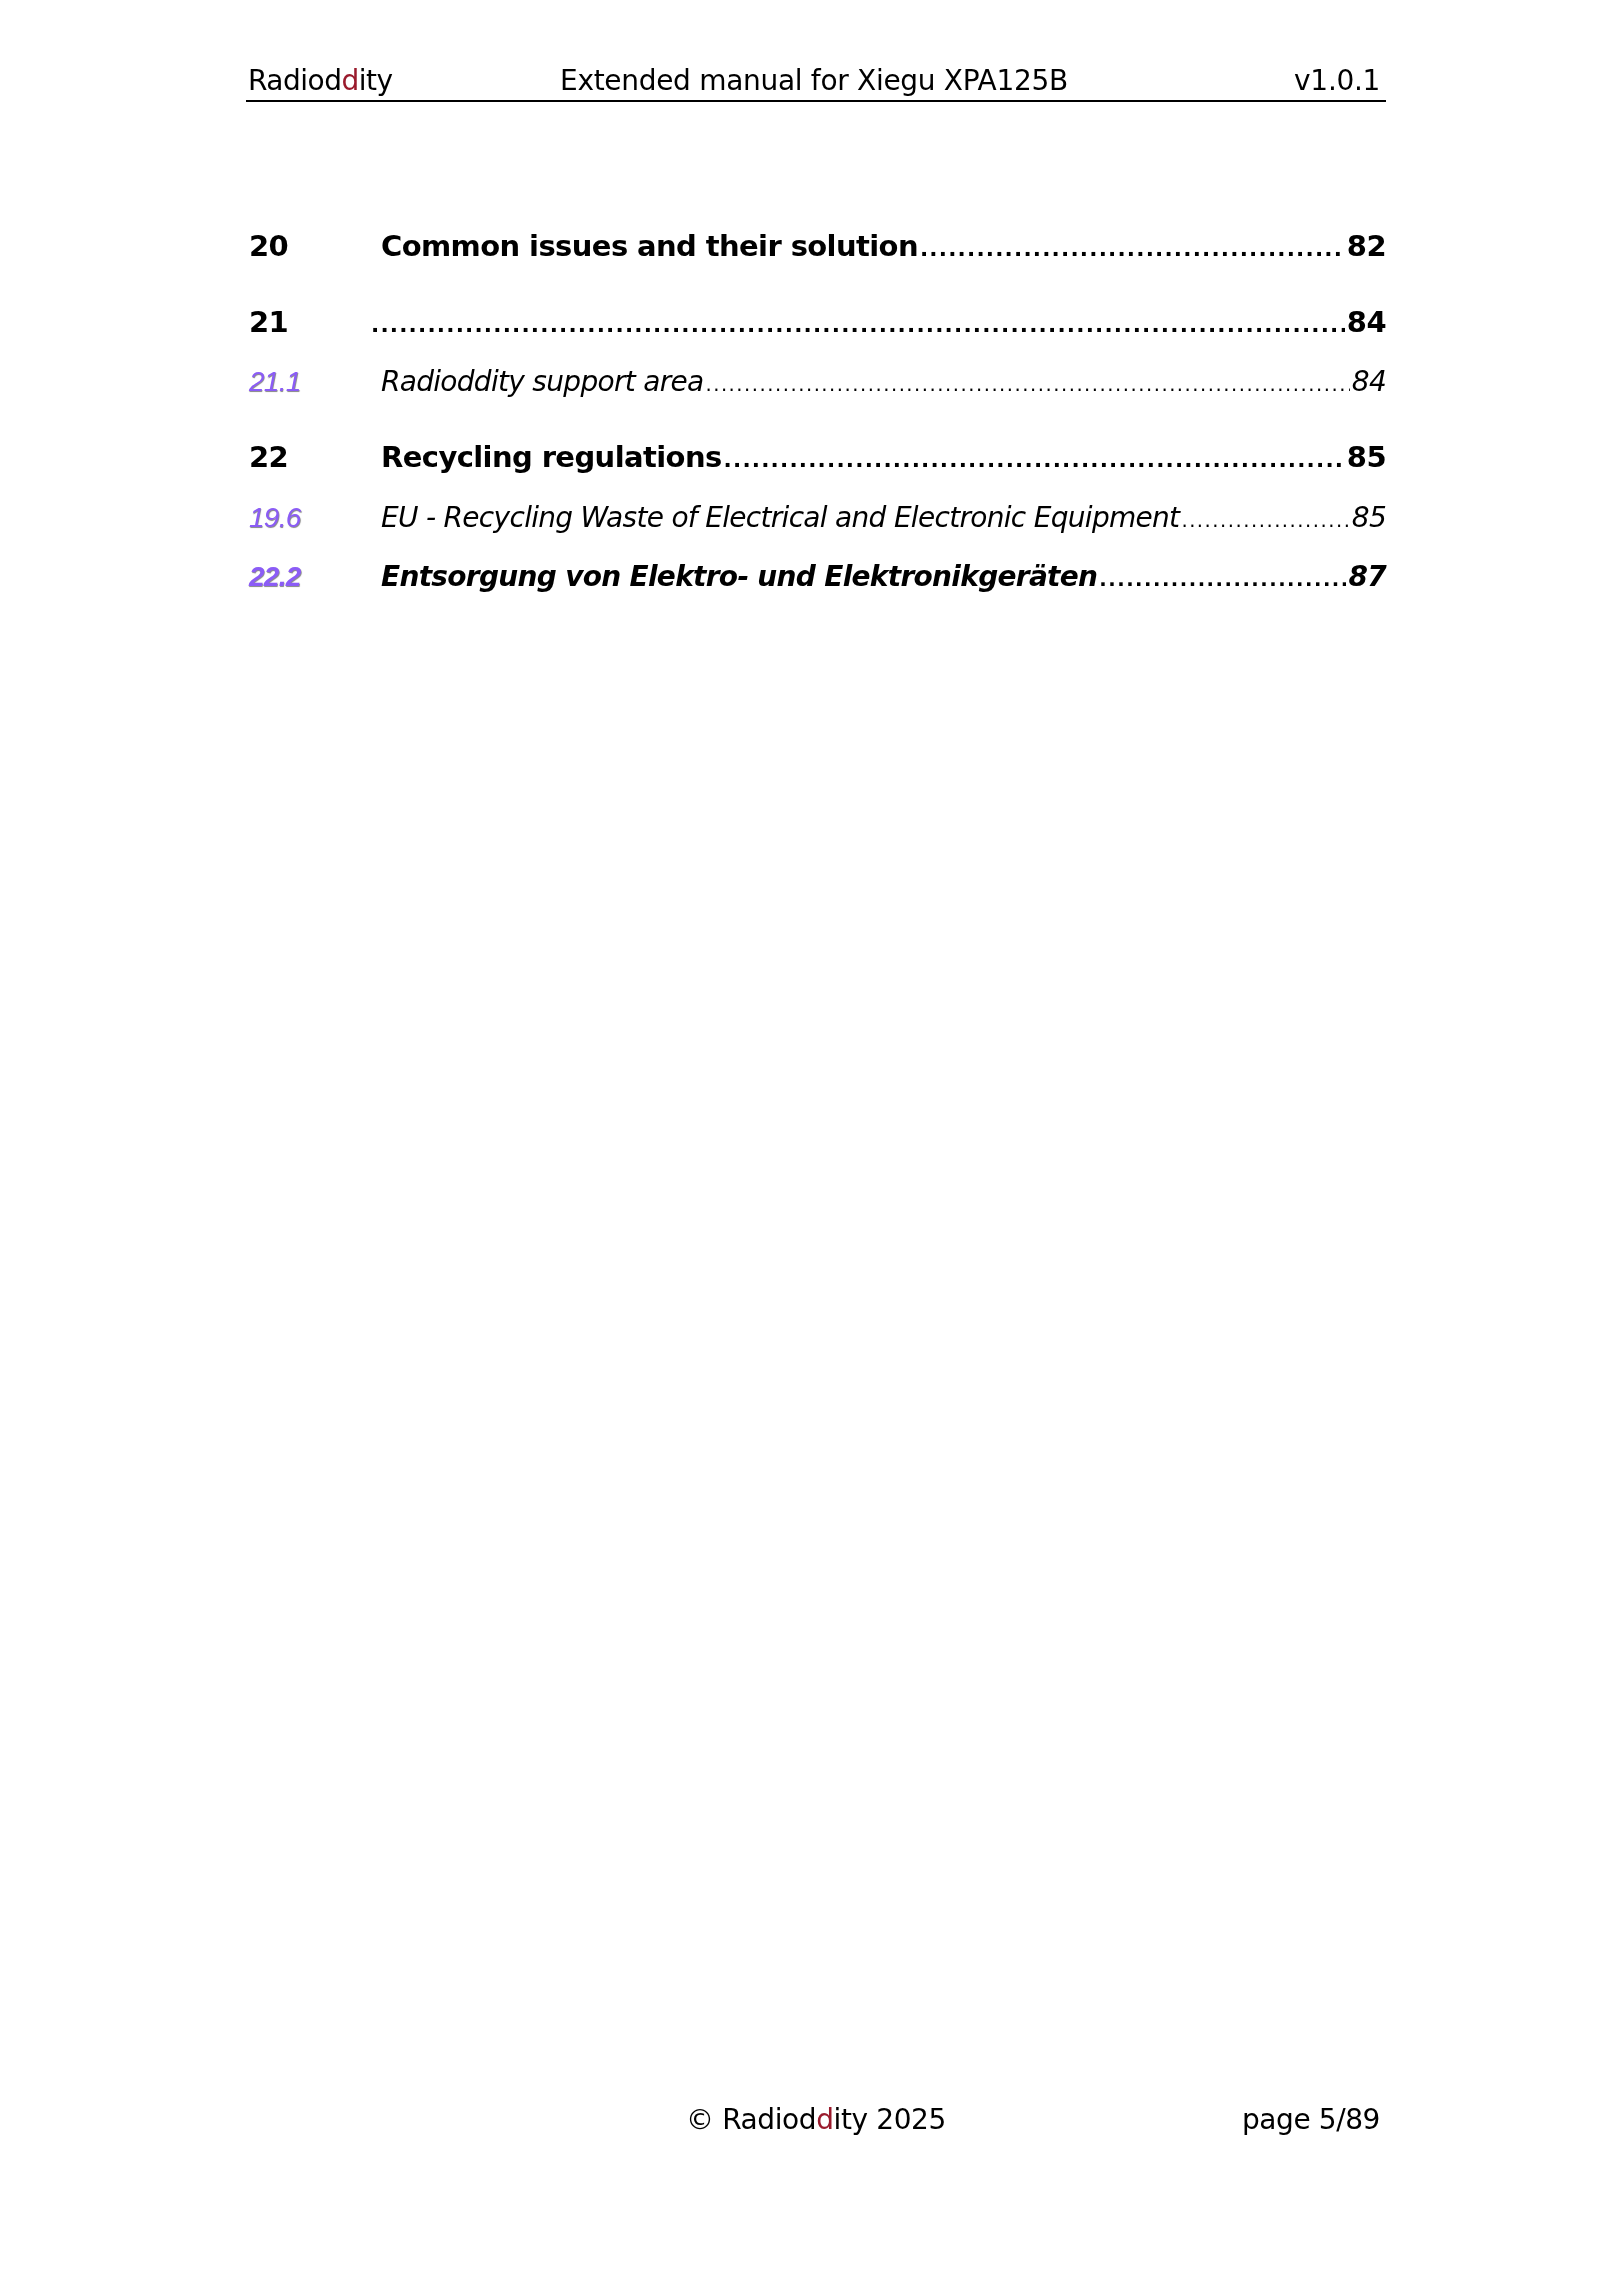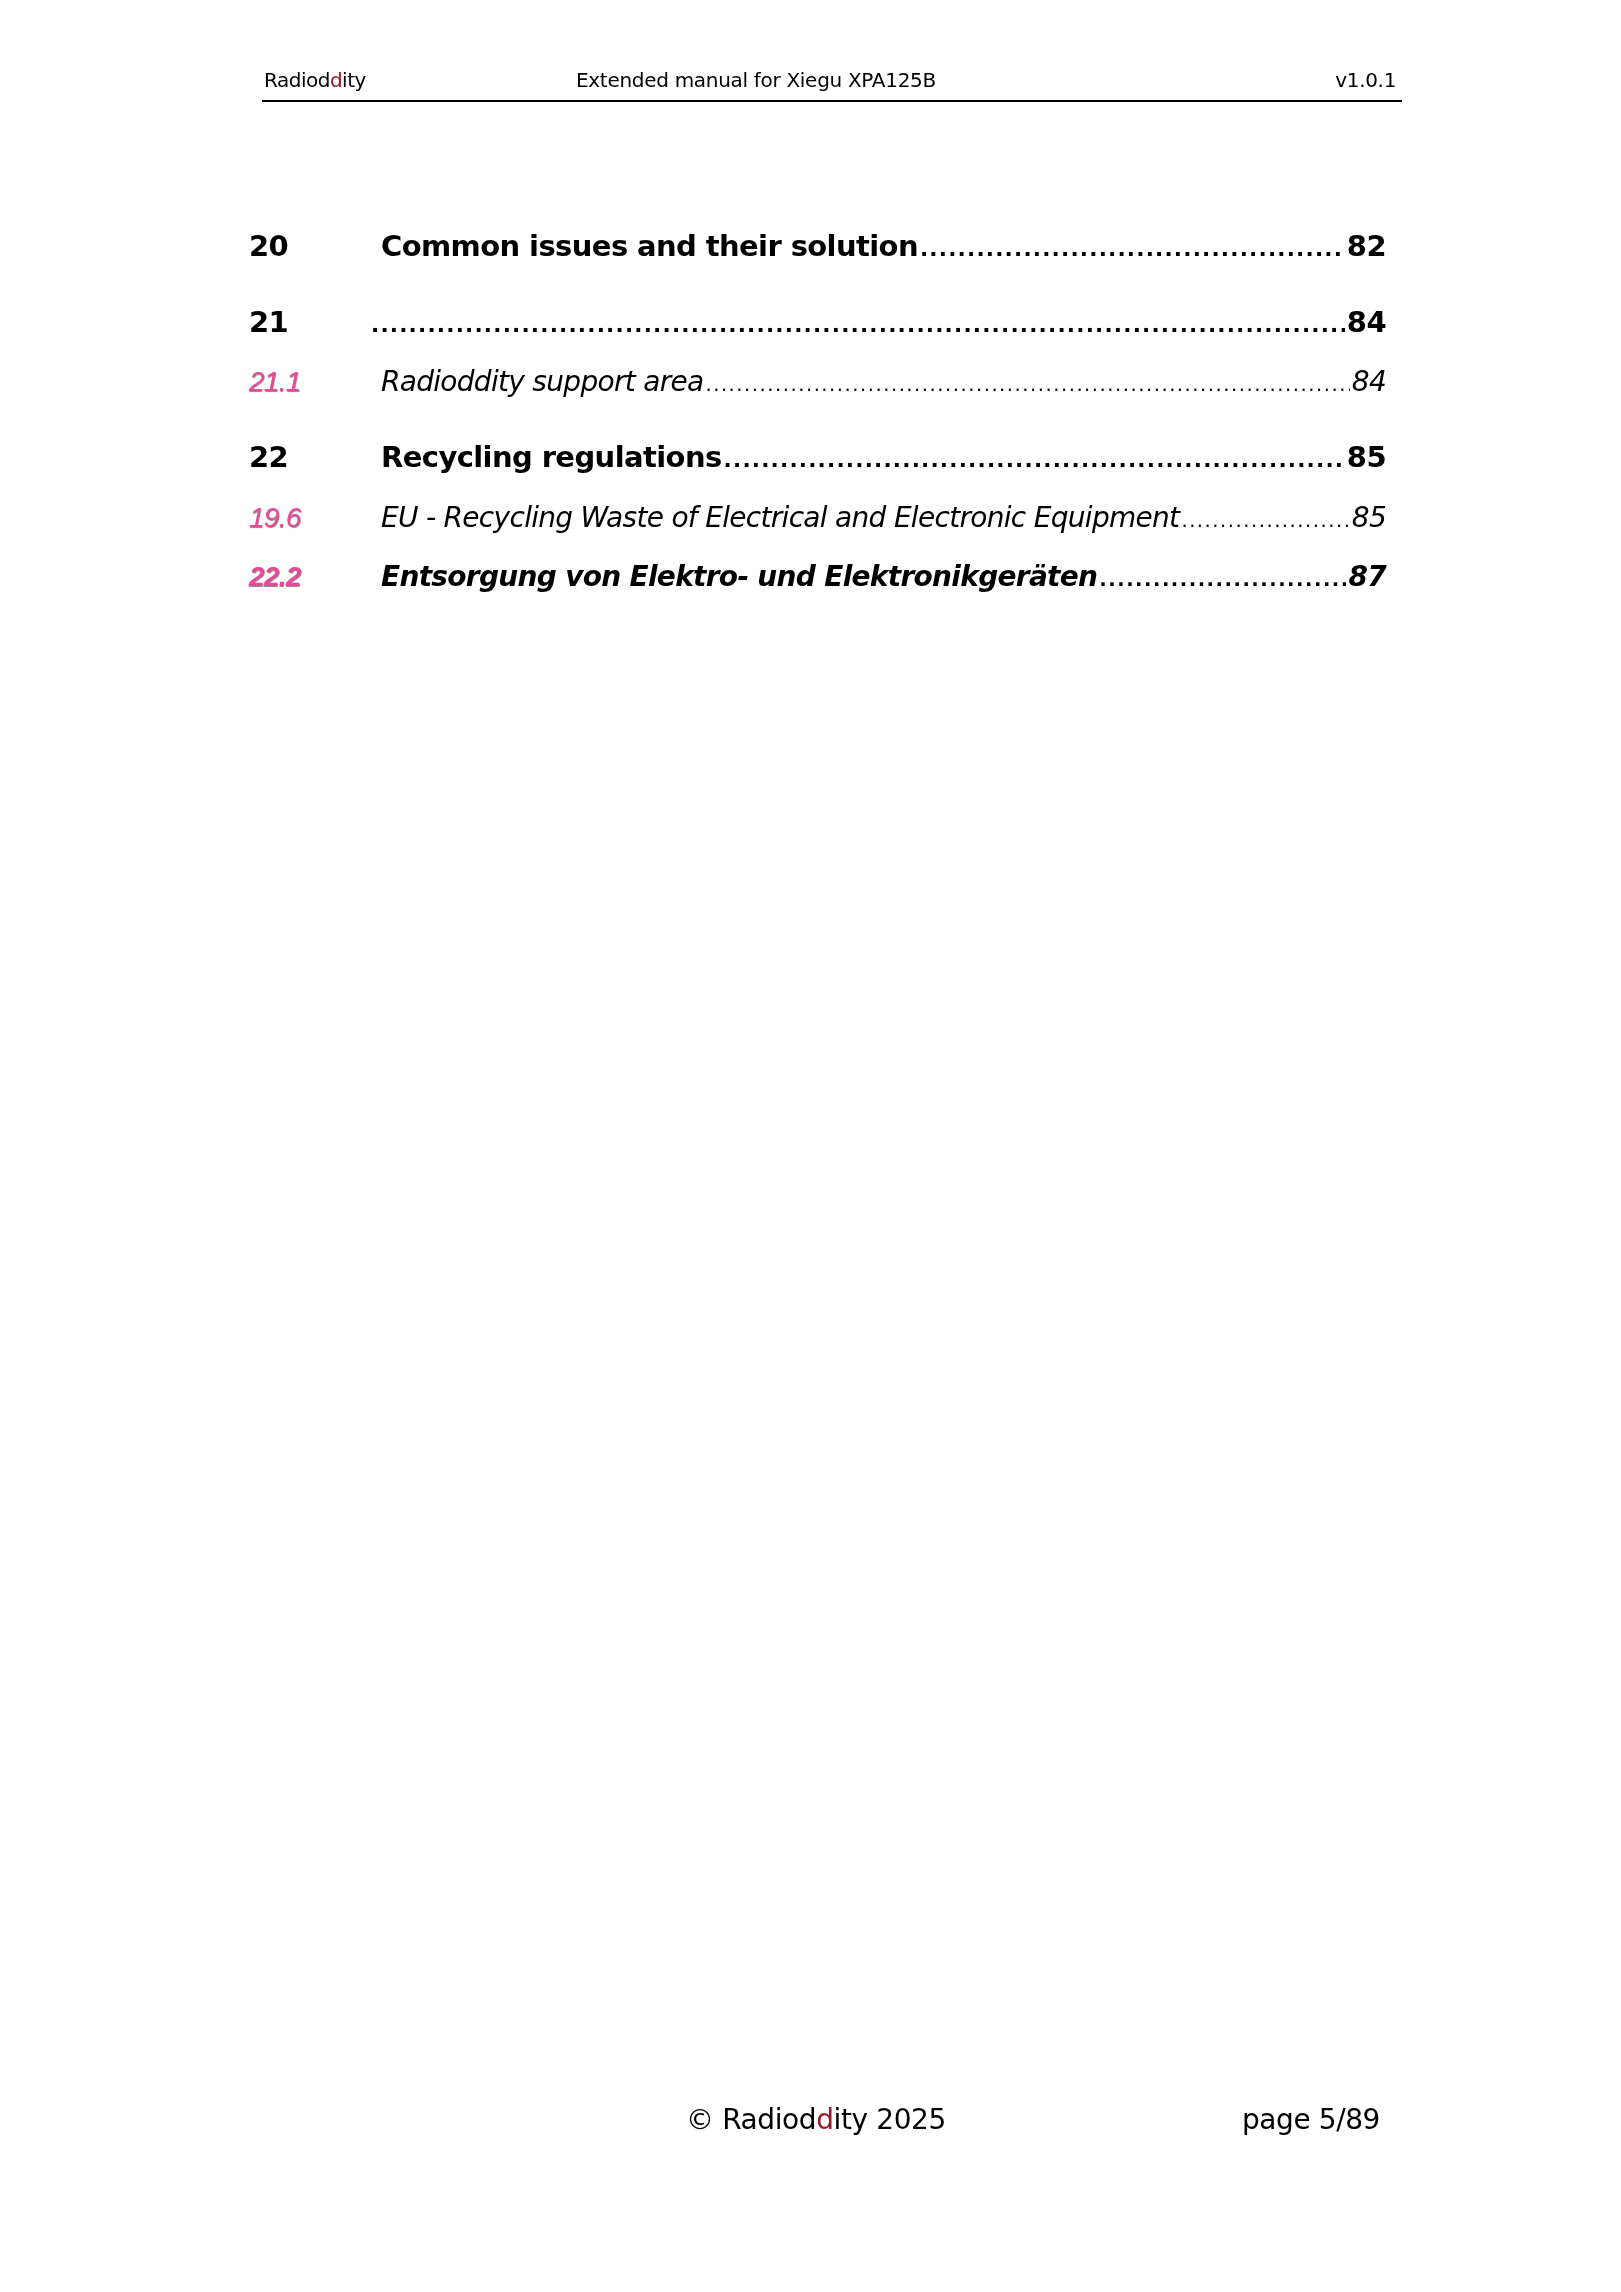--- a/index.html
+++ b/index.html
@@ -10,26 +10,26 @@
     body {
       width: 1621px;
       height: 2293px;
       position: relative;
       overflow: hidden;
       font-family: "DejaVu Sans", "Liberation Sans", sans-serif;
       color: #000000;
     }
     .header {
       position: absolute;
-      left: 262px;
+      left: 246px;
       top: 61px;
       width: 1140px;
       height: 39px;
       border-bottom: 2.9px solid #000;
-      font-size: 20px;
+      font-size: 28px;
       line-height: 39px;
     }
     .header .left { position: absolute; left: 2px; top: 0; letter-spacing: -0.5px; }
     .header .center { position: absolute; left: 314px; top: 0; letter-spacing: -0.3px; }
     .header .right { position: absolute; right: 5.9px; top: 0; letter-spacing: -0.3px; }
     .accent { color: #9a1a2c; }
 
     .toc {
       position: absolute;
       left: 245px;
@@ -71,21 +71,21 @@
     .lvl1 .leader {
       letter-spacing: 1.2px;
       font-size: 21.6px;
     }
     .lvl2 {
       font-style: italic;
       font-size: 28px;
       letter-spacing: -0.7px;
     }
     .lvl2 .num {
-      color: #ec4899;
+      color: #8b5cf6;
       text-shadow: 0.6px 0.6px 0.8px #888;
       font-family: "Liberation Sans", sans-serif;
     }
     .lvl2 .leader {
       letter-spacing: 1.5px;
       font-size: 19.6px;
       font-style: normal;
     }
 
     .footer {

